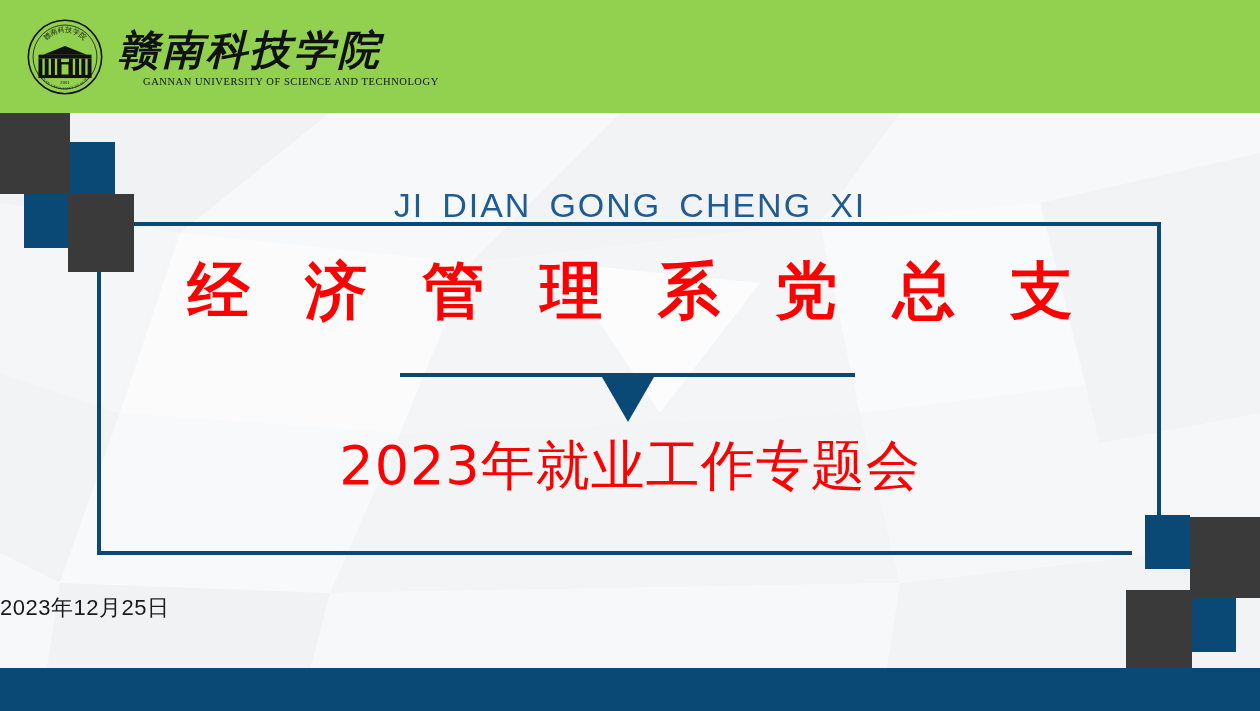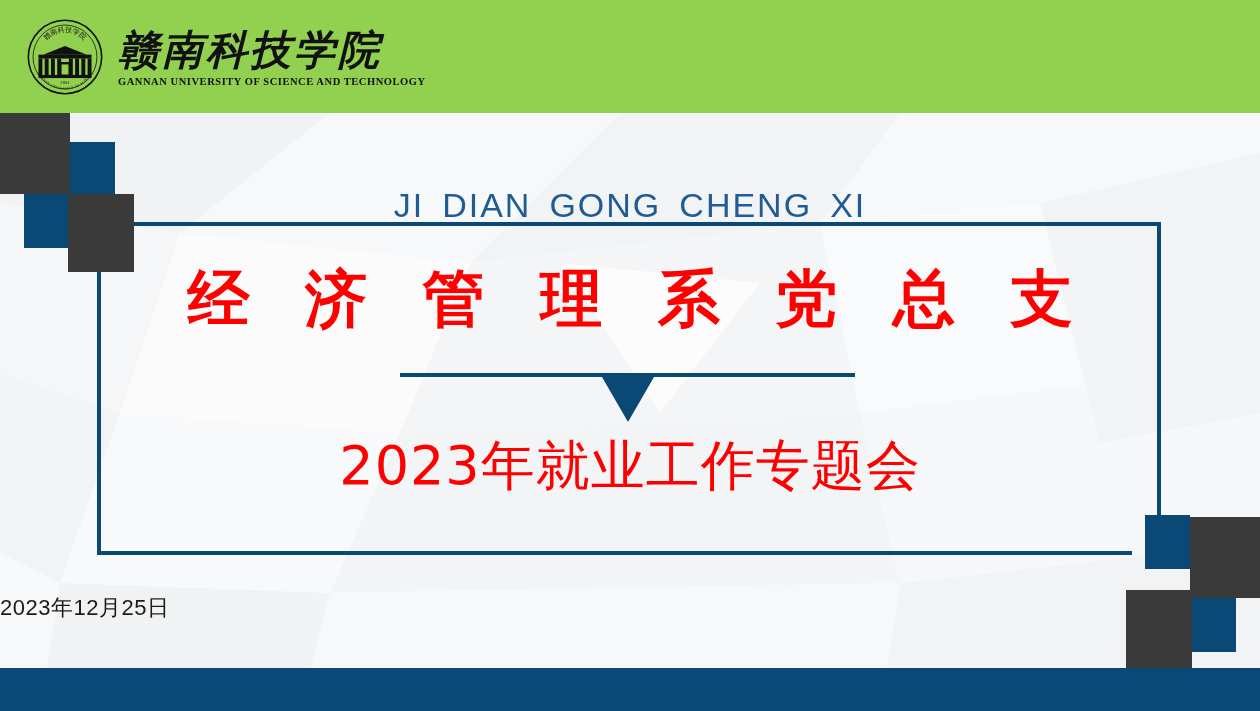--- a/index.html
+++ b/index.html
@@ -53,25 +53,26 @@
     font-weight: 700;
     font-style: italic;
     color: #111111;
     letter-spacing: 3px;
     line-height: 1.0;
     white-space: nowrap;
   }
   .school-en {
     font-family: "Liberation Serif", "DejaVu Serif", serif;
     font-size: 10.5px;
-    font-weight: 700;
+    font-weight: 400;
     color: #111111;
     letter-spacing: 0.55px;
     margin-top: 5px;
     white-space: nowrap;
+    margin-left: 25px;
   }
 
   
   .footer-bar {
     position: absolute;
     left: 0; bottom: 0;
     width: 1260px; height: 43px;
     background: #0a4875;
     z-index: 5;
   }
@@ -114,21 +115,21 @@
     text-align: center;
     font-size: 34px;
     font-weight: 400;
     color: #1f5c96;
     letter-spacing: 2px;
     white-space: nowrap;
   }
   .pinyin span { margin: 0 9px; }
   .main-title {
     position: absolute;
-    left: 0; top: 266px;
+    left: 0; top: 258px;
     width: 1260px;
     text-align: center;
     font-family: "DejaVu Sans", "Liberation Sans", sans-serif;
     font-size: 62px;
     font-weight: 700;
     color: #ff0000;
     letter-spacing: 17px;
     text-indent: 17px;
     line-height: 1.08;
     white-space: nowrap;

